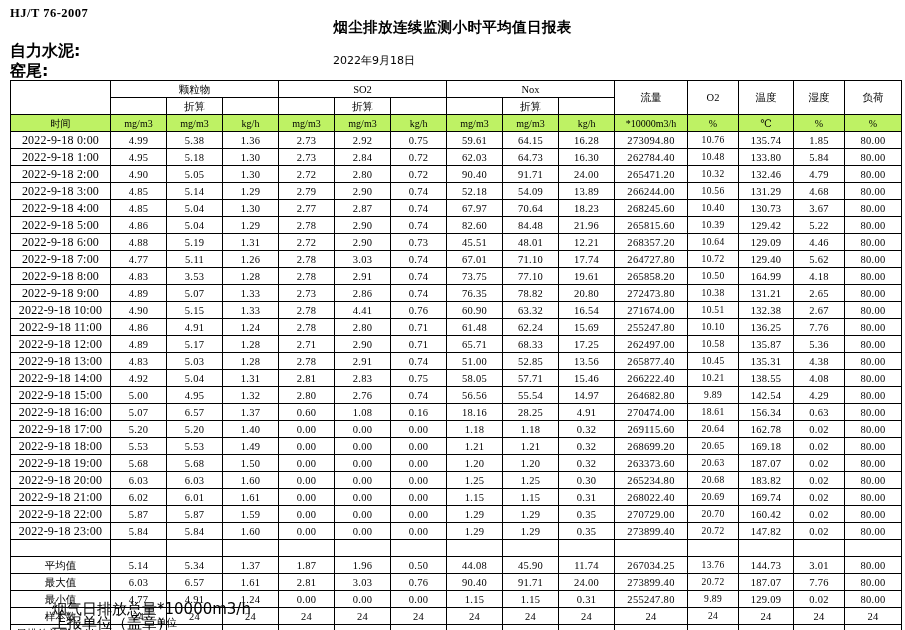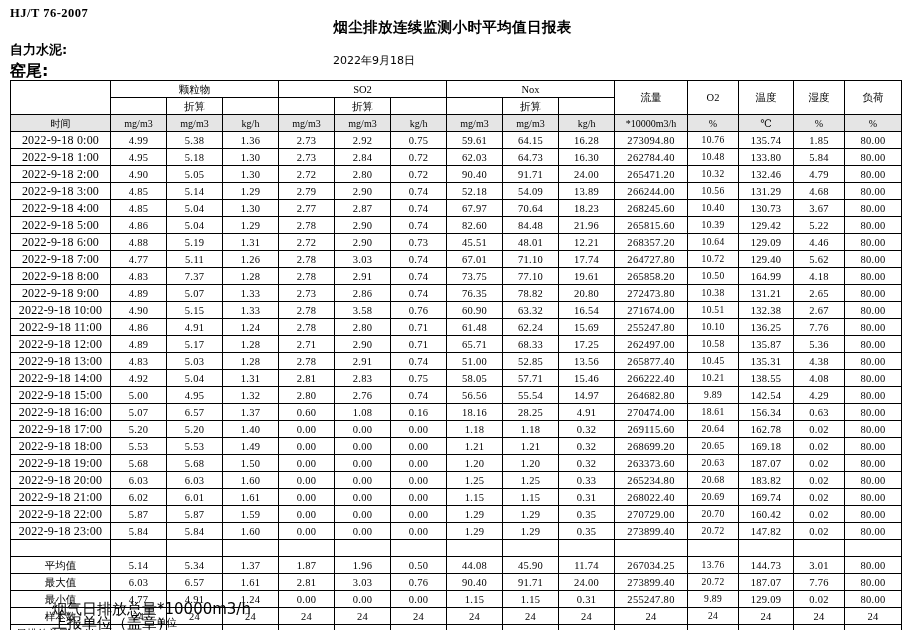--- a/index.html
+++ b/index.html
@@ -40,21 +40,21 @@
     font-weight: bold;
     font-size: 14.5px;
     letter-spacing: 0.4px;
   }
   .org-name {
     position: absolute;
     left: 10px;
     top: 41px;
     font-family: "DejaVu Sans", sans-serif;
     font-weight: bold;
-    font-size: 13px;
+    font-size: 16px;
   }
   .unit-name {
     position: absolute;
     left: 10px;
     top: 61px;
     font-family: "DejaVu Sans", sans-serif;
     font-weight: bold;
     font-size: 16px;
     text-align: right;
   }
@@ -87,21 +87,21 @@
     line-height: 15px;
     font-weight: normal;
     white-space: nowrap;
     overflow: hidden;
   }
   .cn {
     font-family: "DejaVu Sans", sans-serif;
     font-size: 10.5px;
   }
   .unit-row td {
-    background: #e5e5e5;
+    background: #bef264;
     font-size: 10px;
   }
   .grp-head td {
     height: 17px;
   }
   td.data {
     font-family: "Liberation Serif", "DejaVu Serif", serif;
     font-size: 10.5px;
     letter-spacing: 0.3px;
   }
@@ -346,21 +346,21 @@
           <td class="data">17.74</td>
           <td class="data">264727.80</td>
           <td class="data o2cell">10.72</td>
           <td class="data">129.40</td>
           <td class="data">5.62</td>
           <td class="data">80.00</td>
         </tr>
         <tr>
           <td class="time">2022-9-18 8:00</td>
           <td class="data">4.83</td>
-          <td class="data">7.37</td>
+          <td class="data">3.53</td>
           <td class="data">1.28</td>
           <td class="data">2.78</td>
           <td class="data">2.91</td>
           <td class="data">0.74</td>
           <td class="data">73.75</td>
           <td class="data">77.10</td>
           <td class="data">19.61</td>
           <td class="data">265858.20</td>
           <td class="data o2cell">10.50</td>
           <td class="data">164.99</td>
@@ -383,21 +383,21 @@
           <td class="data">131.21</td>
           <td class="data">2.65</td>
           <td class="data">80.00</td>
         </tr>
         <tr>
           <td class="time">2022-9-18 10:00</td>
           <td class="data">4.90</td>
           <td class="data">5.15</td>
           <td class="data">1.33</td>
           <td class="data">2.78</td>
-          <td class="data">3.58</td>
+          <td class="data">4.41</td>
           <td class="data">0.76</td>
           <td class="data">60.90</td>
           <td class="data">63.32</td>
           <td class="data">16.54</td>
           <td class="data">271674.00</td>
           <td class="data o2cell">10.51</td>
           <td class="data">132.38</td>
           <td class="data">2.67</td>
           <td class="data">80.00</td>
         </tr>
@@ -557,21 +557,21 @@
         <tr>
           <td class="time">2022-9-18 20:00</td>
           <td class="data">6.03</td>
           <td class="data">6.03</td>
           <td class="data">1.60</td>
           <td class="data">0.00</td>
           <td class="data">0.00</td>
           <td class="data">0.00</td>
           <td class="data">1.25</td>
           <td class="data">1.25</td>
-          <td class="data">0.33</td>
+          <td class="data">0.30</td>
           <td class="data">265234.80</td>
           <td class="data o2cell">20.68</td>
           <td class="data">183.82</td>
           <td class="data">0.02</td>
           <td class="data">80.00</td>
         </tr>
         <tr>
           <td class="time">2022-9-18 21:00</td>
           <td class="data">6.02</td>
           <td class="data">6.01</td>

